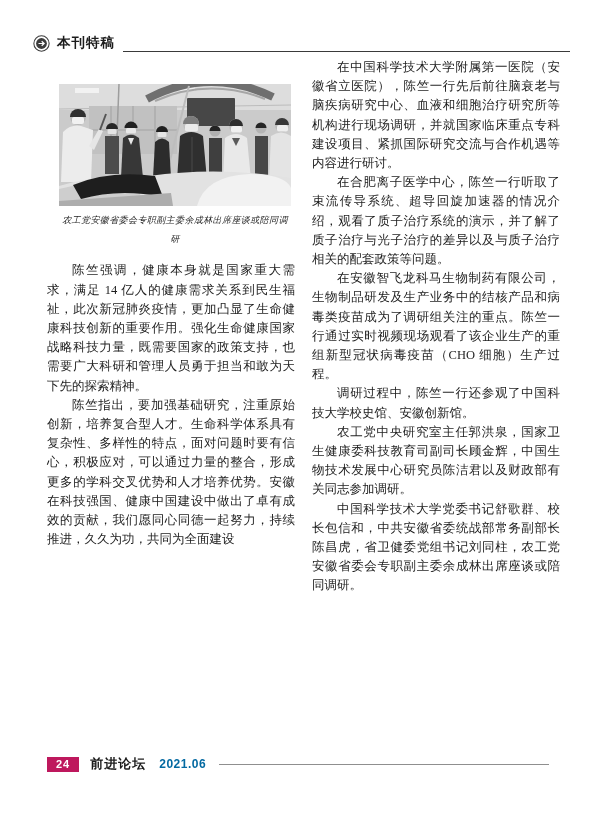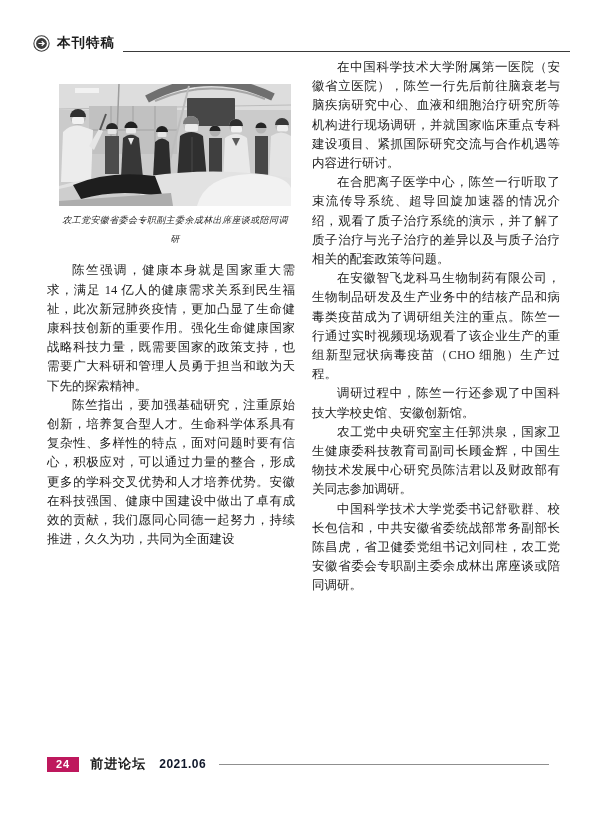--- a/index.html
+++ b/index.html
@@ -19,21 +19,21 @@
   .photo-wrap{margin:26px 0 0 12px;width:232px;height:122px;padding:0;}
   .photo-wrap svg{display:block;width:232px;height:122px;}
   .caption{margin:5px 0 12px 12px;width:232px;text-align:center;font-style:italic;
            font-size:9px;letter-spacing:0.4px;color:#262626;}
   
   .footer{position:absolute;left:47px;right:47px;top:756px;display:flex;align-items:center;height:16px;
           font-family:"Liberation Sans","DejaVu Sans",sans-serif;}
   .pnum{background:#be185d;color:#ffffff;font-weight:bold;font-size:11px;
         padding:1px 9px 2px 9px;letter-spacing:1px;}
   .journal{font-weight:bold;font-size:13px;color:#1a1a1a;margin-left:11px;letter-spacing:1px;}
-  .issue{font-weight:600;font-size:12px;color:#0f172a;margin-left:13px;letter-spacing:0.5px;}
+  .issue{font-weight:600;font-size:12px;color:#0369a1;margin-left:13px;letter-spacing:0.5px;}
   .frule{flex:1;border-bottom:1px solid #8f8f8f;margin-left:13px;margin-right:11px;align-self:center;}
 </style>
 </head>
 <body>
 
 <div class="page">
 
   <div class="header">
     <svg class="hicon" viewBox="0 0 18 18">
       <circle cx="9" cy="9" r="8.1" fill="none" stroke="#3c3c3c" stroke-width="1.1"></circle>

